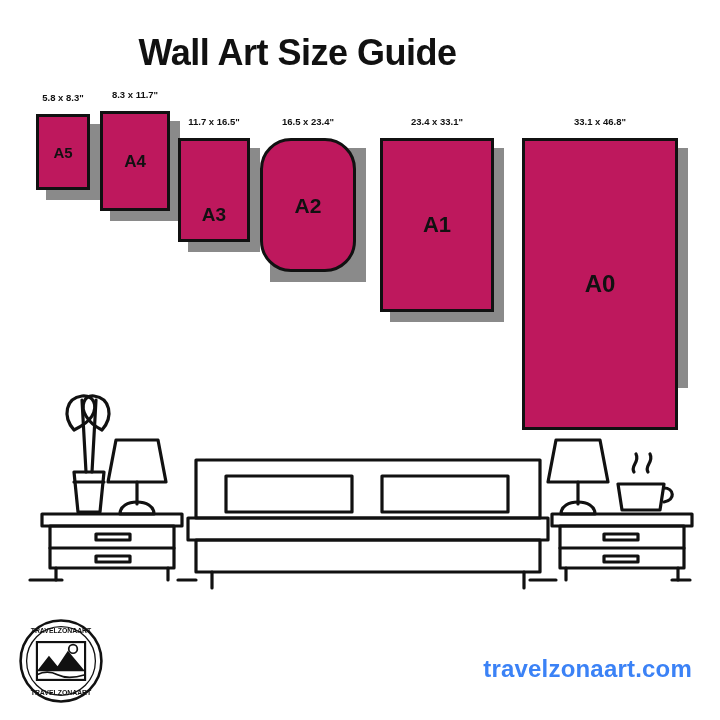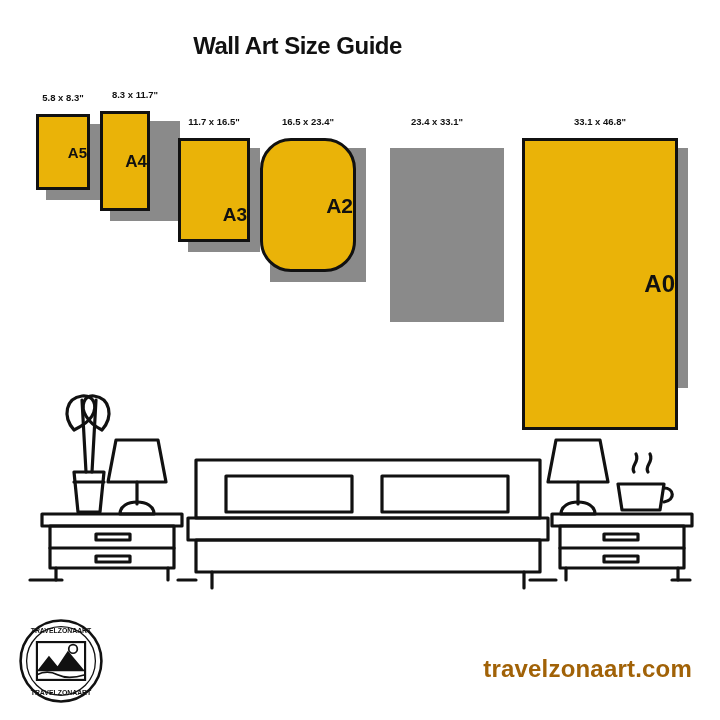--- a/index.html
+++ b/index.html
@@ -21,21 +21,21 @@
     height: 720px;
   }
 
   
   #title {
     position: absolute;
     top: 32px;
     left: 0;
     width: 595px;
     text-align: center;
-    font-size: 24px;
+    font-size: 36px;
     font-weight: bold;
     letter-spacing: -0.5px;
     color: #111111;
   }
 
   
   #frames {
     position: absolute;
     left: 0;
     top: 0;
@@ -53,26 +53,26 @@
     font-size: 9.5px;
     font-weight: bold;
     color: #111111;
   }
   .frame-shadow {
     position: absolute;
     background: #8a8a8a;
   }
   .frame-box {
     position: absolute;
-    background: #eab308;
+    background: #be185d;
     border: 3px solid #111111;
     box-sizing: border-box;
     display: flex;
     align-items: center;
-    justify-content: flex-end;
+    justify-content: center;
   }
   .frame-label {
     font-weight: bold;
     color: #111111;
     line-height: 1;
   }
 
   
   #scene {
     position: absolute;
@@ -89,21 +89,21 @@
     top: 618px;
     width: 86px;
     height: 86px;
   }
   #site {
     position: absolute;
     right: 28px;
     top: 655px;
     font-size: 24px;
     font-weight: bold;
-    color: #a16207;
+    color: #3b82f6;
     letter-spacing: 0.2px;
   }
 </style>
 </head>
 <body>
 
 <div id="page">
 
   <div id="title">Wall Art Size Guide</div>
 
@@ -111,41 +111,44 @@
       <div class="frame-group" style="left: 36px; top: 92px; width: 54px; height: 98px;">
         <div class="frame-dim" style="top: 0px;">5.8 x 8.3"</div>
         <div class="frame-shadow" style="left: 10px; top: 32px; width: 54px; height: 76px;"></div>
         <div class="frame-box" style="left: 0px; top: 22px; width: 54px; height: 76px;">
           <span class="frame-label" style="font-size: 15px;">A5</span>
         </div>
       </div>
       <div class="frame-group" style="left: 100px; top: 89px; width: 70px; height: 122px;">
         <div class="frame-dim" style="top: 0px;">8.3 x 11.7"</div>
         <div class="frame-shadow" style="left: 10px; top: 32px; width: 70px; height: 100px;"></div>
-        <div class="frame-box" style="left: 0px; top: 22px; width: 50px; height: 100px;">
+        <div class="frame-box" style="left: 0px; top: 22px; width: 70px; height: 100px;">
           <span class="frame-label" style="font-size: 17px;">A4</span>
         </div>
       </div>
       <div class="frame-group" style="left: 178px; top: 116px; width: 72px; height: 126px;">
         <div class="frame-dim" style="top: 0px;">11.7 x 16.5"</div>
         <div class="frame-shadow" style="left: 10px; top: 32px; width: 72px; height: 104px;"></div>
         <div class="frame-box" style="left: 0px; top: 22px; width: 72px; height: 104px;">
           <span class="frame-label" style="font-size: 19px; margin-top: 48px;">A3</span>
         </div>
       </div>
       <div class="frame-group" style="left: 260px; top: 116px; width: 96px; height: 156px;">
         <div class="frame-dim" style="top: 0px;">16.5 x 23.4"</div>
         <div class="frame-shadow" style="left: 10px; top: 32px; width: 96px; height: 134px;"></div>
         <div class="frame-box" style="left: 0px; top: 22px; width: 96px; height: 134px; border-radius: 31px;">
           <span class="frame-label" style="font-size: 21px;">A2</span>
         </div>
       </div>
       <div class="frame-group" style="left: 380px; top: 116px; width: 114px; height: 196px;">
         <div class="frame-dim" style="top: 0px;">23.4 x 33.1"</div>
         <div class="frame-shadow" style="left: 10px; top: 32px; width: 114px; height: 174px;"></div>
+        <div class="frame-box" style="left: 0px; top: 22px; width: 114px; height: 174px;">
+          <span class="frame-label" style="font-size: 22px;">A1</span>
+        </div>
       </div>
       <div class="frame-group" style="left: 522px; top: 116px; width: 156px; height: 262px;">
         <div class="frame-dim" style="top: 0px;">33.1 x 46.8"</div>
         <div class="frame-shadow" style="left: 10px; top: 32px; width: 156px; height: 240px;"></div>
         <div class="frame-box" style="left: 0px; top: 22px; width: 156px; height: 292px;">
           <span class="frame-label" style="font-size: 24px;">A0</span>
         </div>
       </div>
     </div>
 

